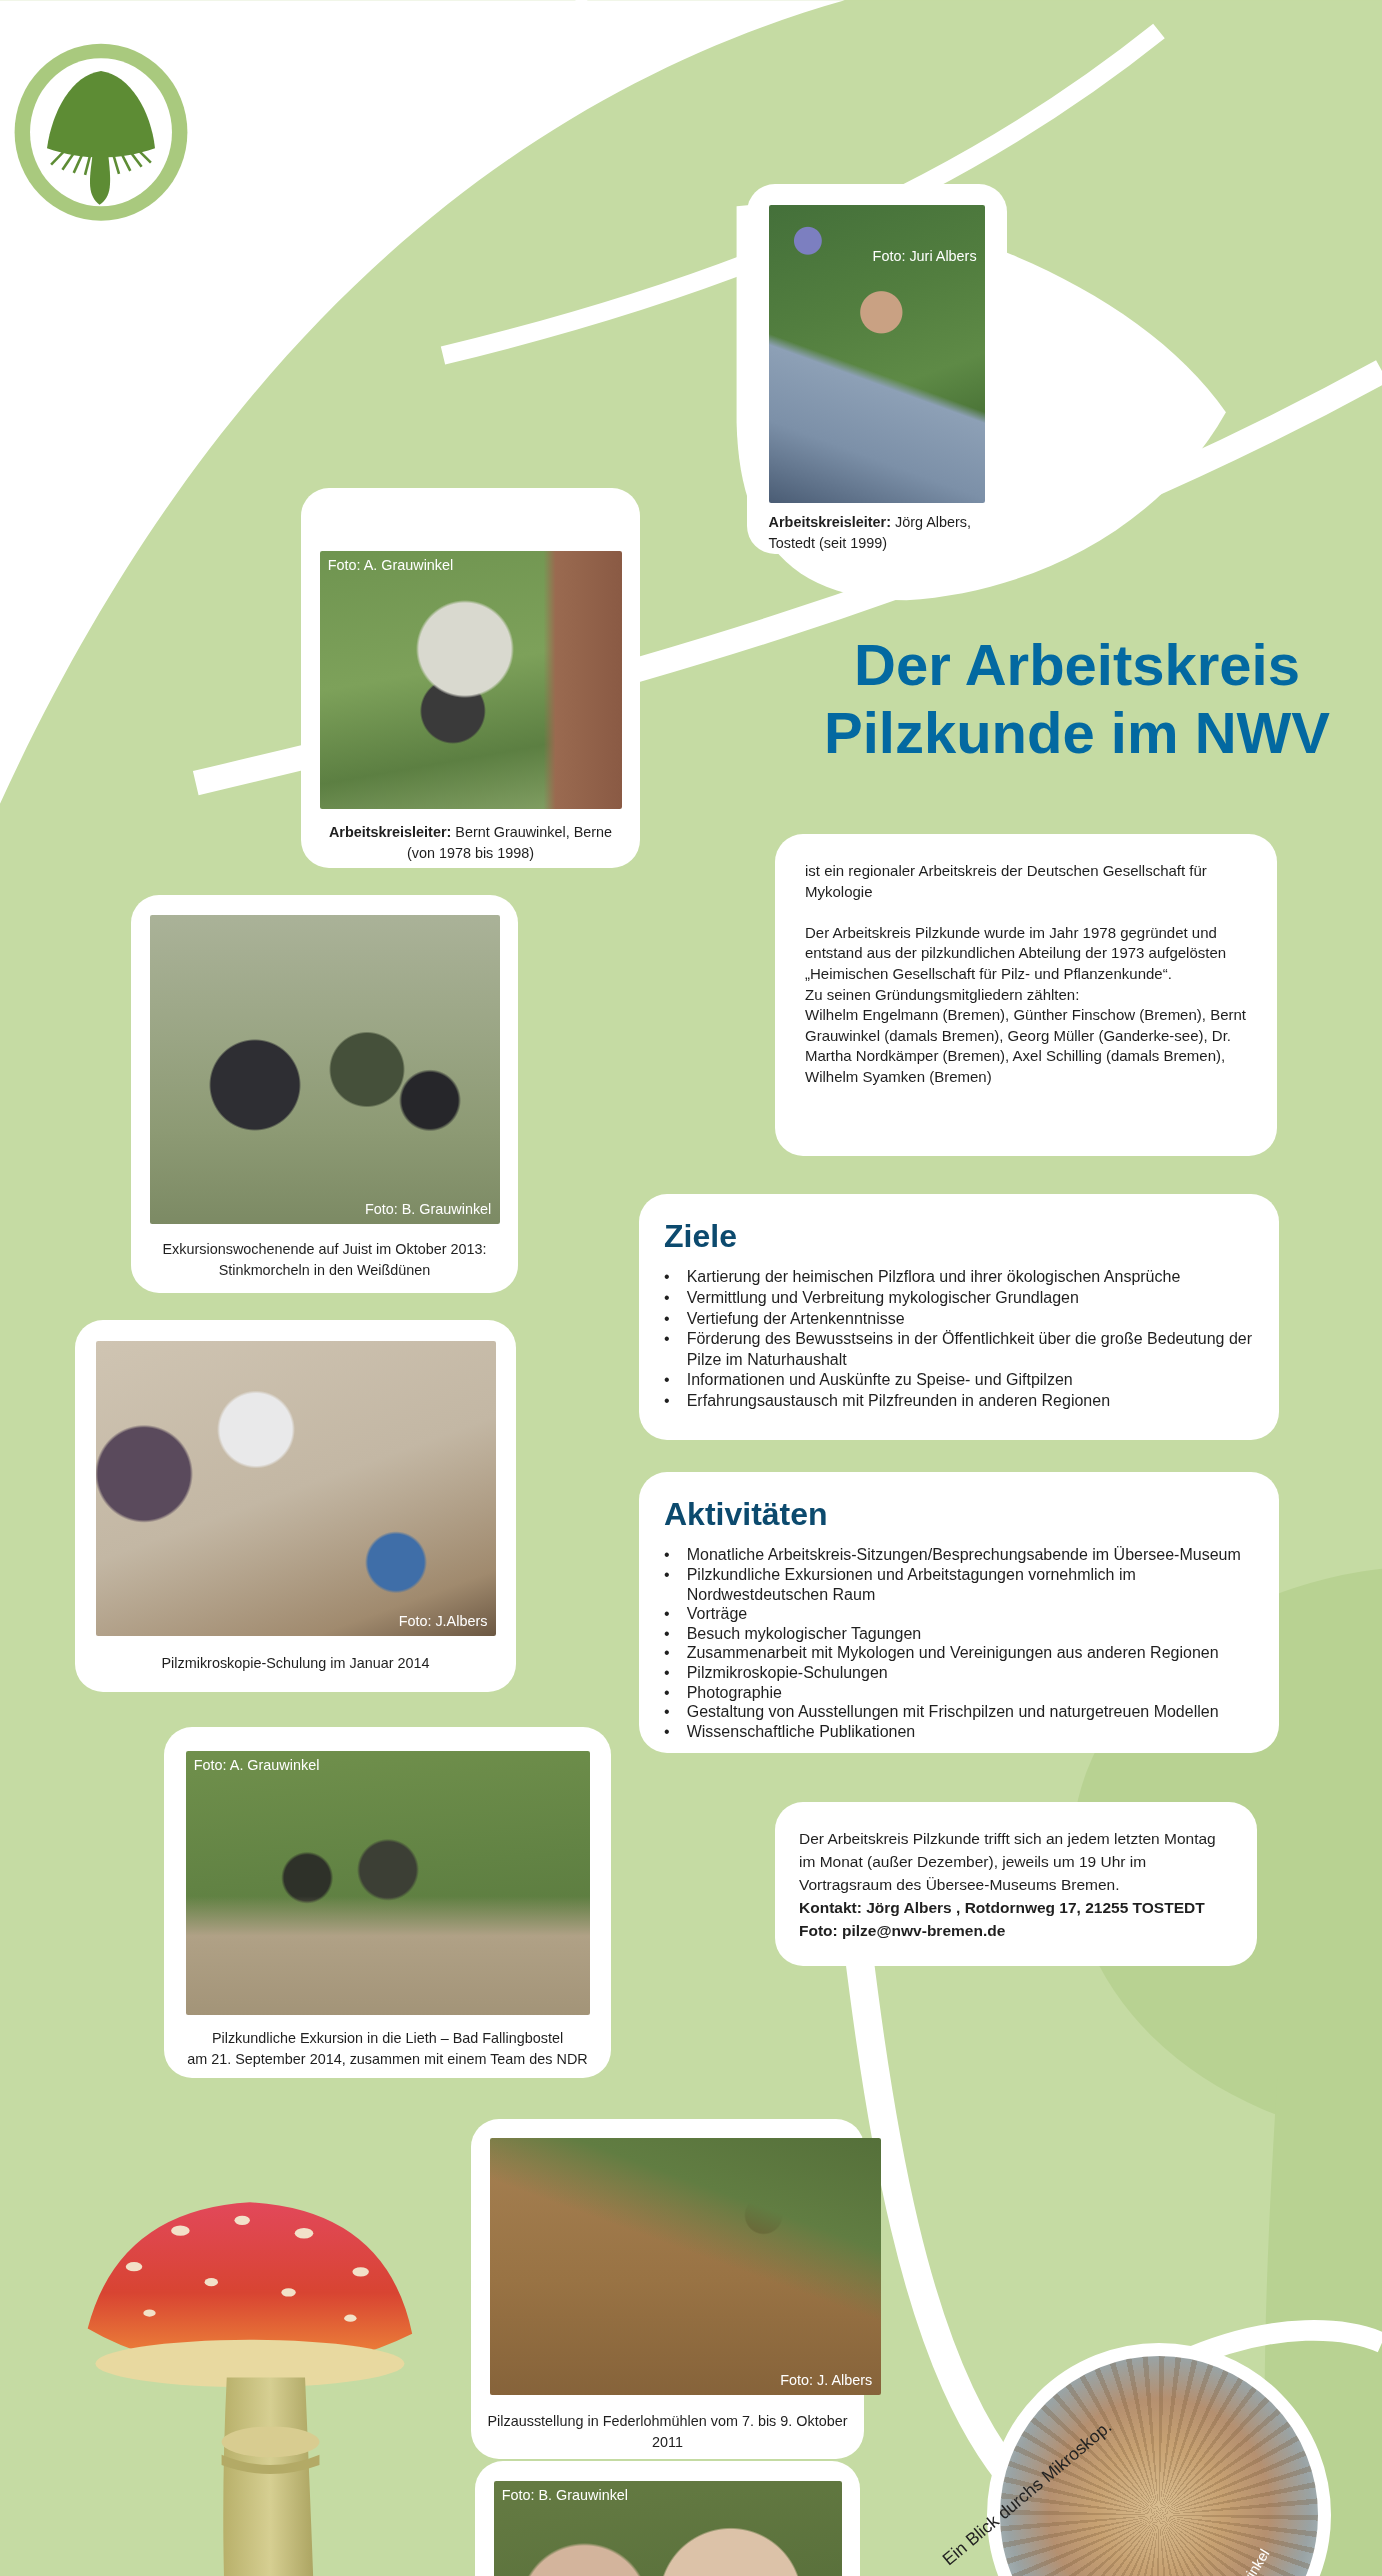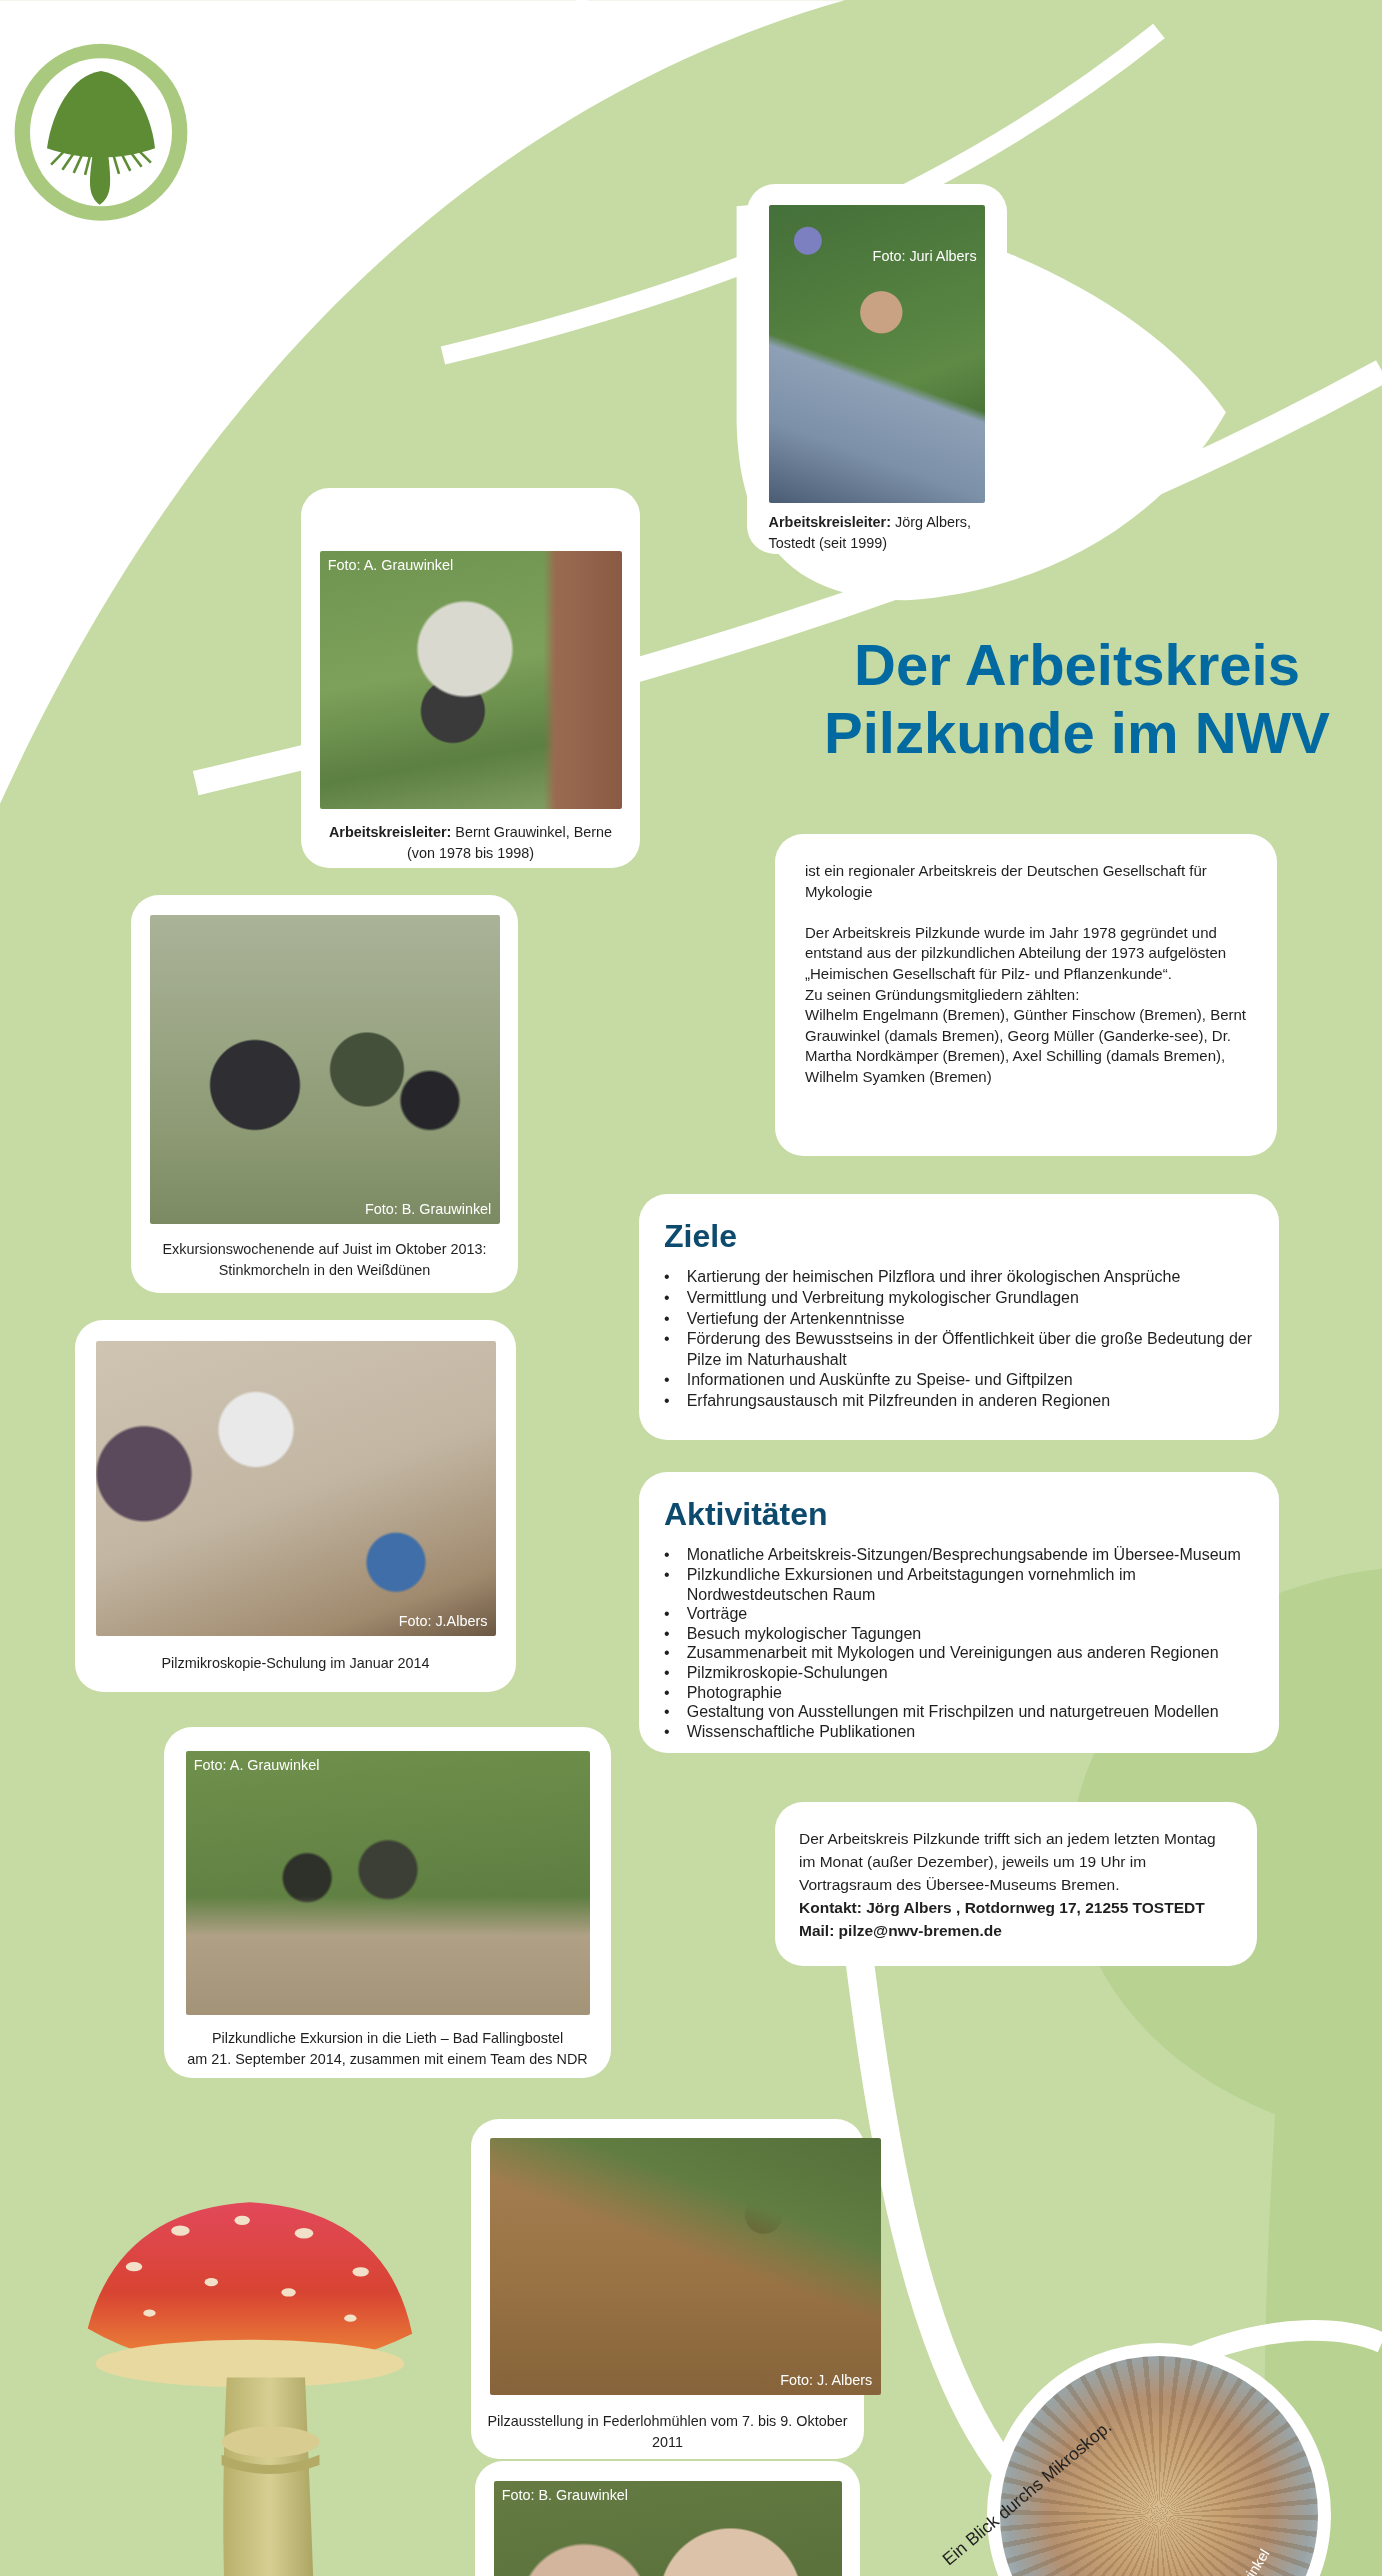--- a/index.html
+++ b/index.html
@@ -325,21 +325,21 @@
         <div class="li li-sm">
           <span class="bullet">•</span>
           <span class="li-text">Wissenschaftliche Publikationen</span>
         </div>
       </div>
   </div>
 
   <div class="tbox" id="meeting-box">
     <div>Der Arbeitskreis Pilzkunde trifft sich an jedem letzten Montag im Monat (außer Dezember), jeweils um 19 Uhr im Vortragsraum des Übersee-Museums Bremen.</div>
     <div class="bold">Kontakt: Jörg Albers , Rotdornweg 17, 21255 TOSTEDT</div>
-    <div class="bold">Mail: pilze@nwv-bremen.de</div>
+    <div class="bold">Foto: pilze@nwv-bremen.de</div>
   </div>
 
   <div class="abs" id="micro-circle">
     <span id="micro-credit">Foto: B. Grauwinkel</span>
   </div>
   <div class="abs" id="micro-label">Ein Blick durchs Mikroskop.</div>
 
 </div>
 
 

